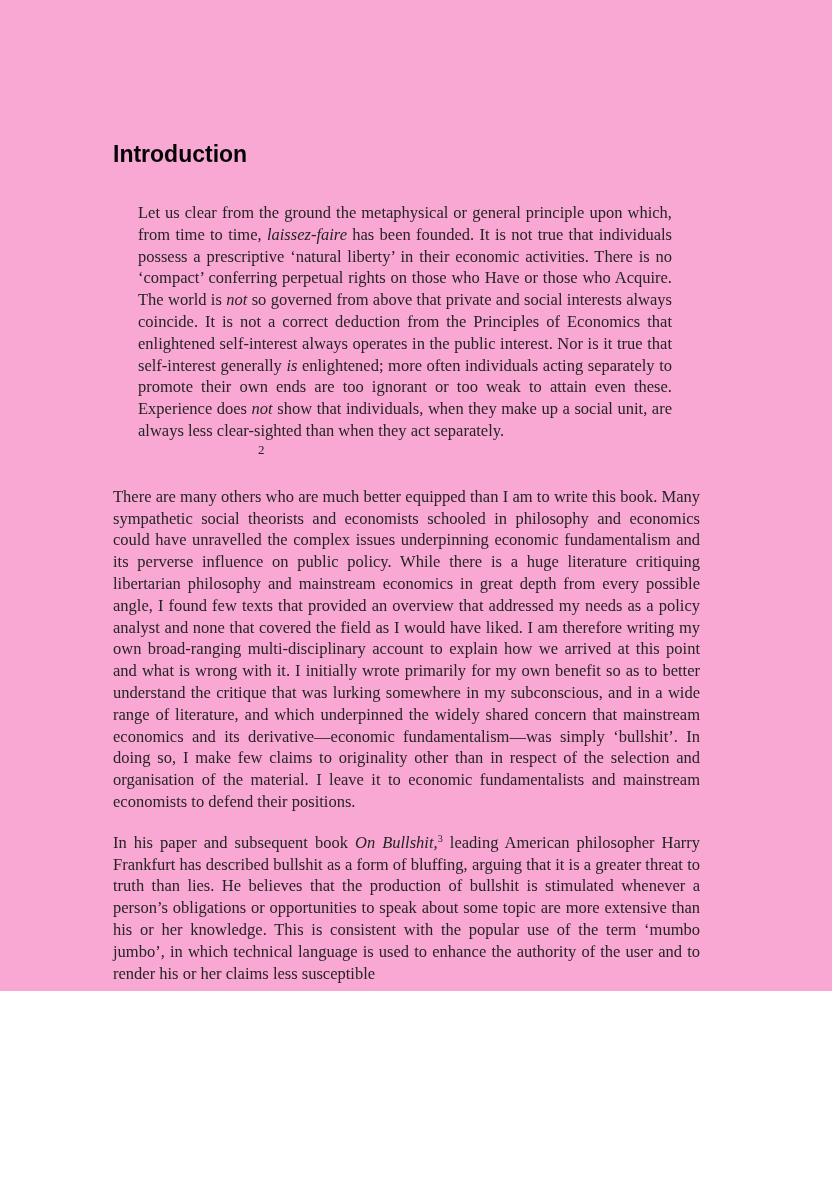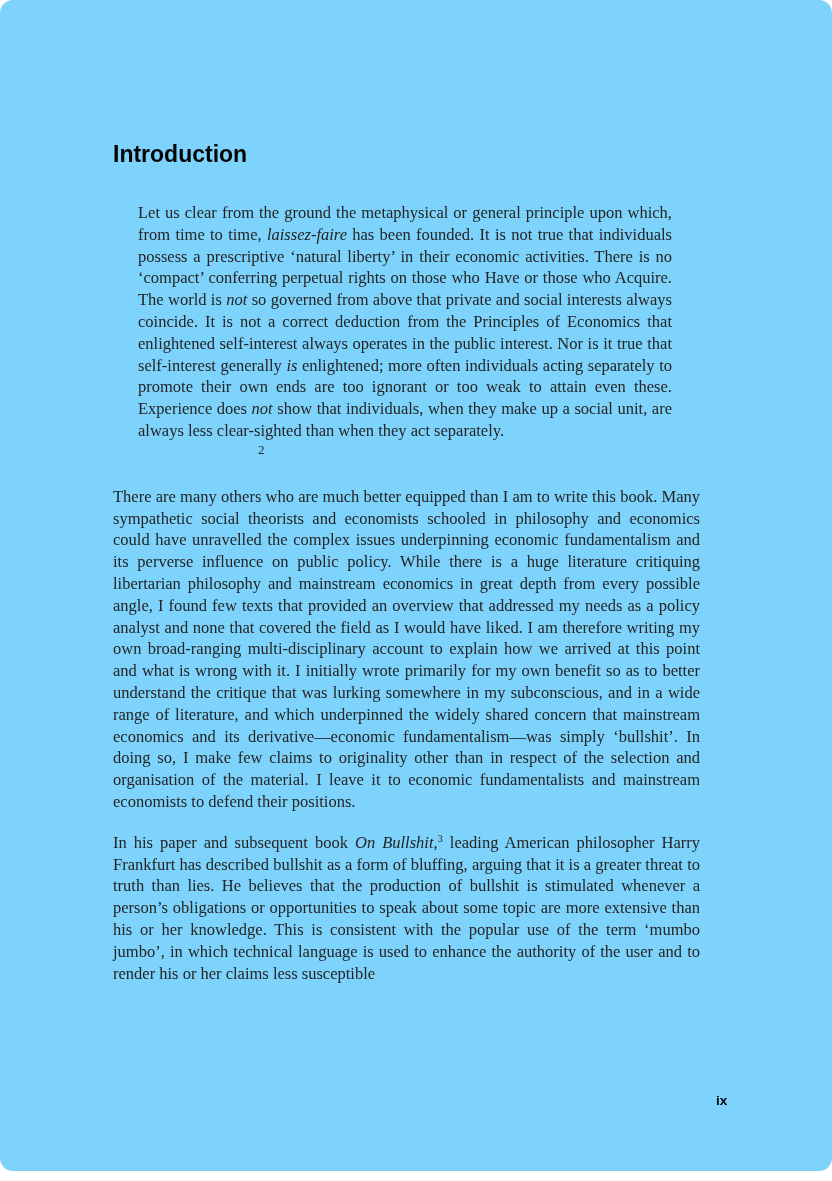--- a/index.html
+++ b/index.html
@@ -3,26 +3,25 @@
 <meta charset="utf-8">
 <style>
   html, body {
     margin: 0;
     padding: 0;
     background: #ffffff;
   }
   .page {
     position: relative;
     width: 832px;
-    height: 1171px;
-    background: #7dd3fc;
+    height: 991px;
+    background: #f9a8d4;
     overflow: hidden;
     font-family: "Liberation Serif", serif;
     color: #222222;
-    border-radius: 13px;
   }
   .content {
     position: absolute;
     left: 113px;
     top: 140px;
     width: 587px;
   }
   .heading {
     font-family: "Liberation Sans", sans-serif;
     font-weight: bold;

